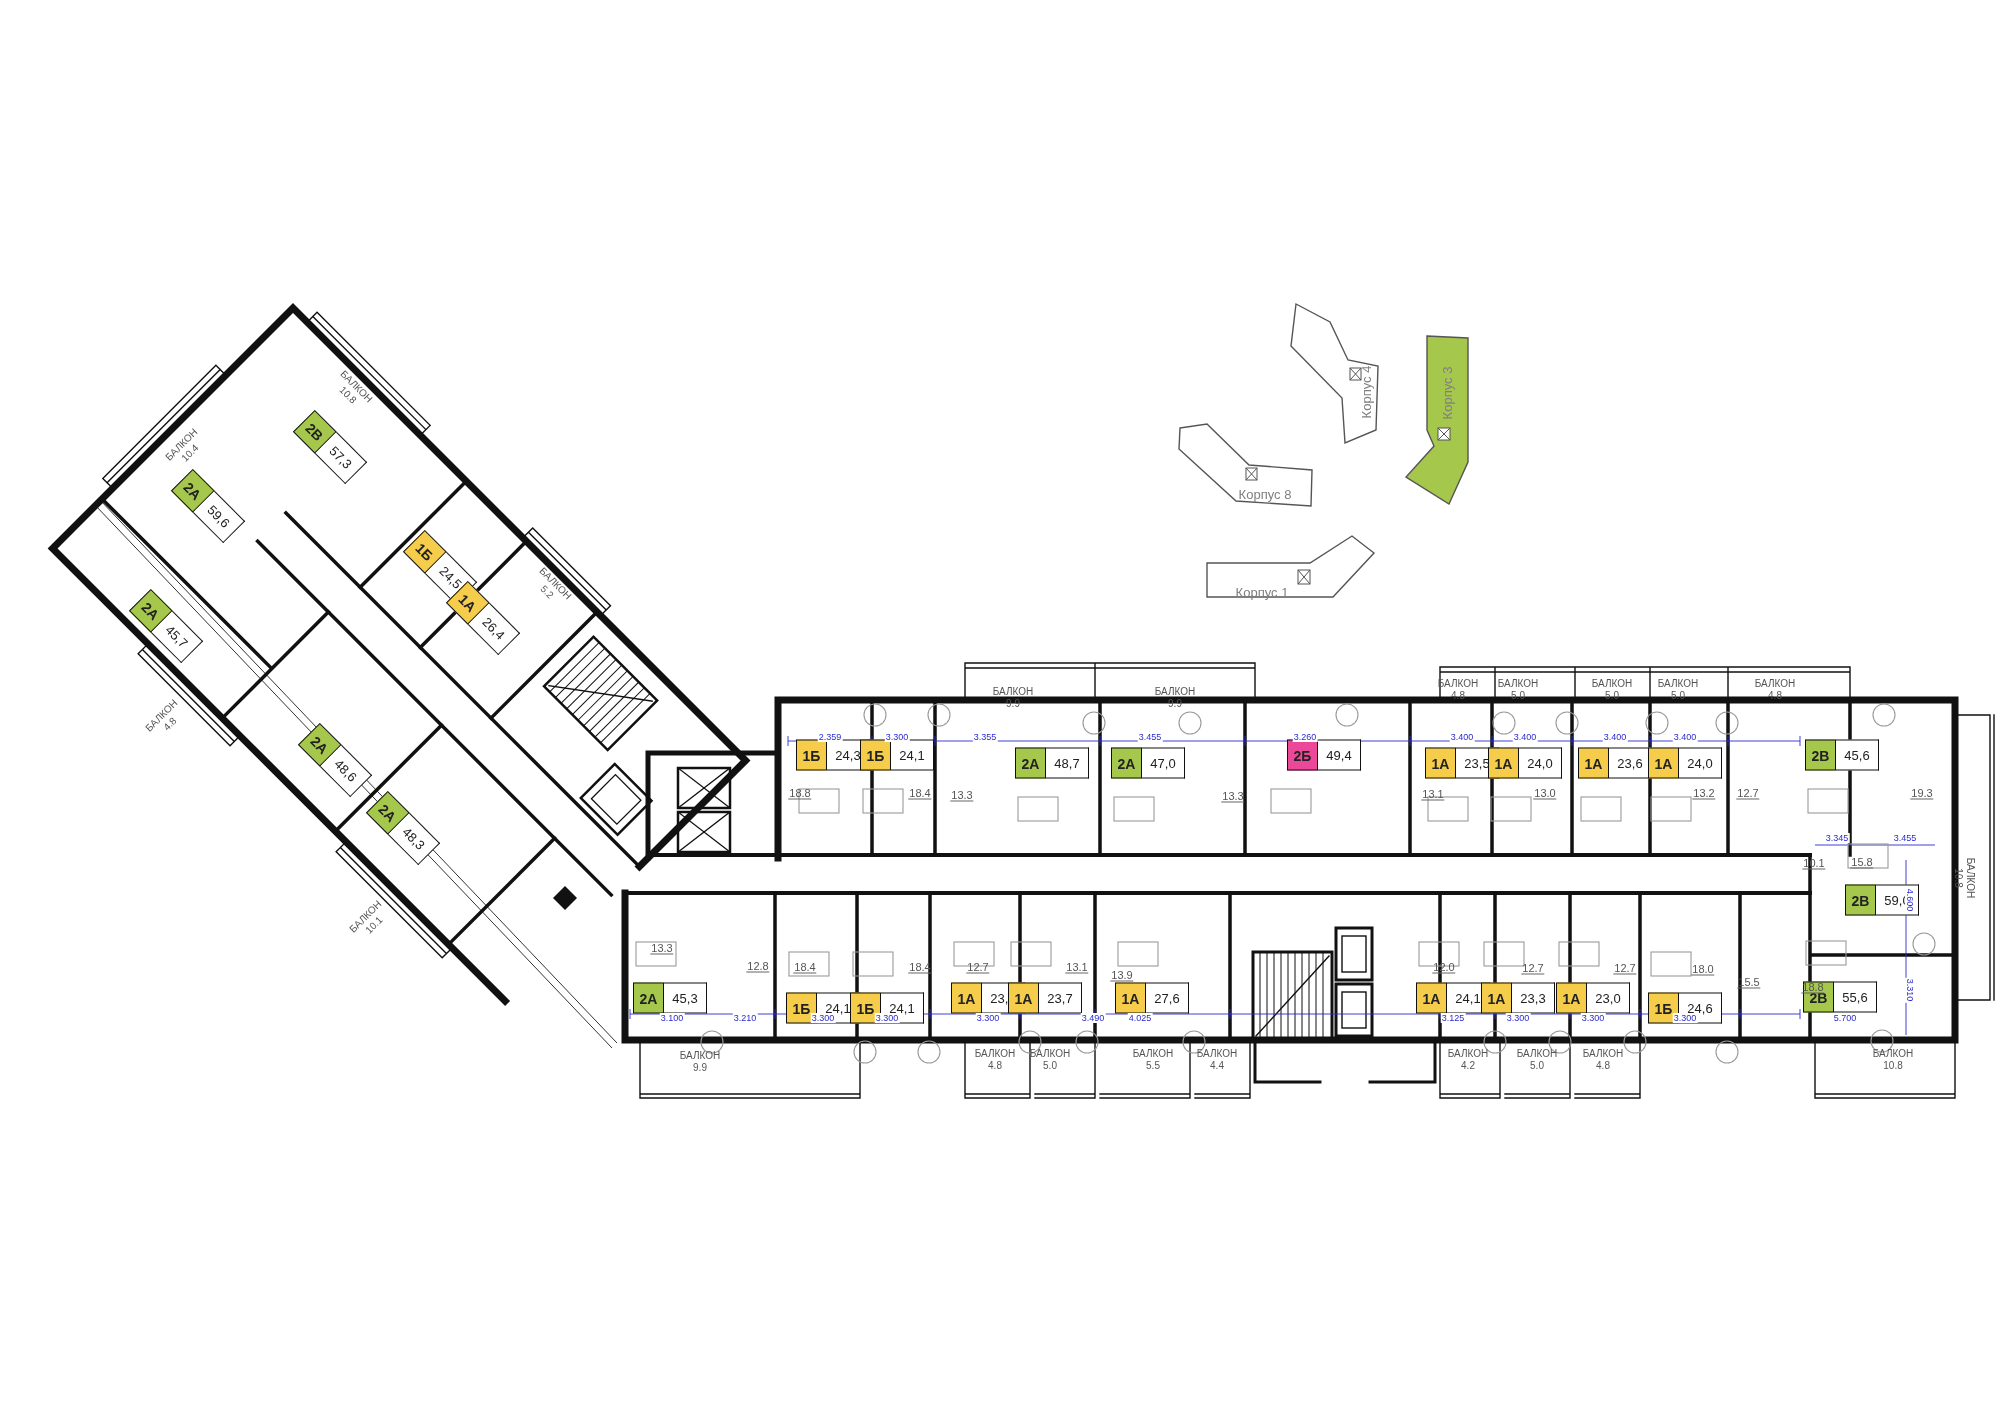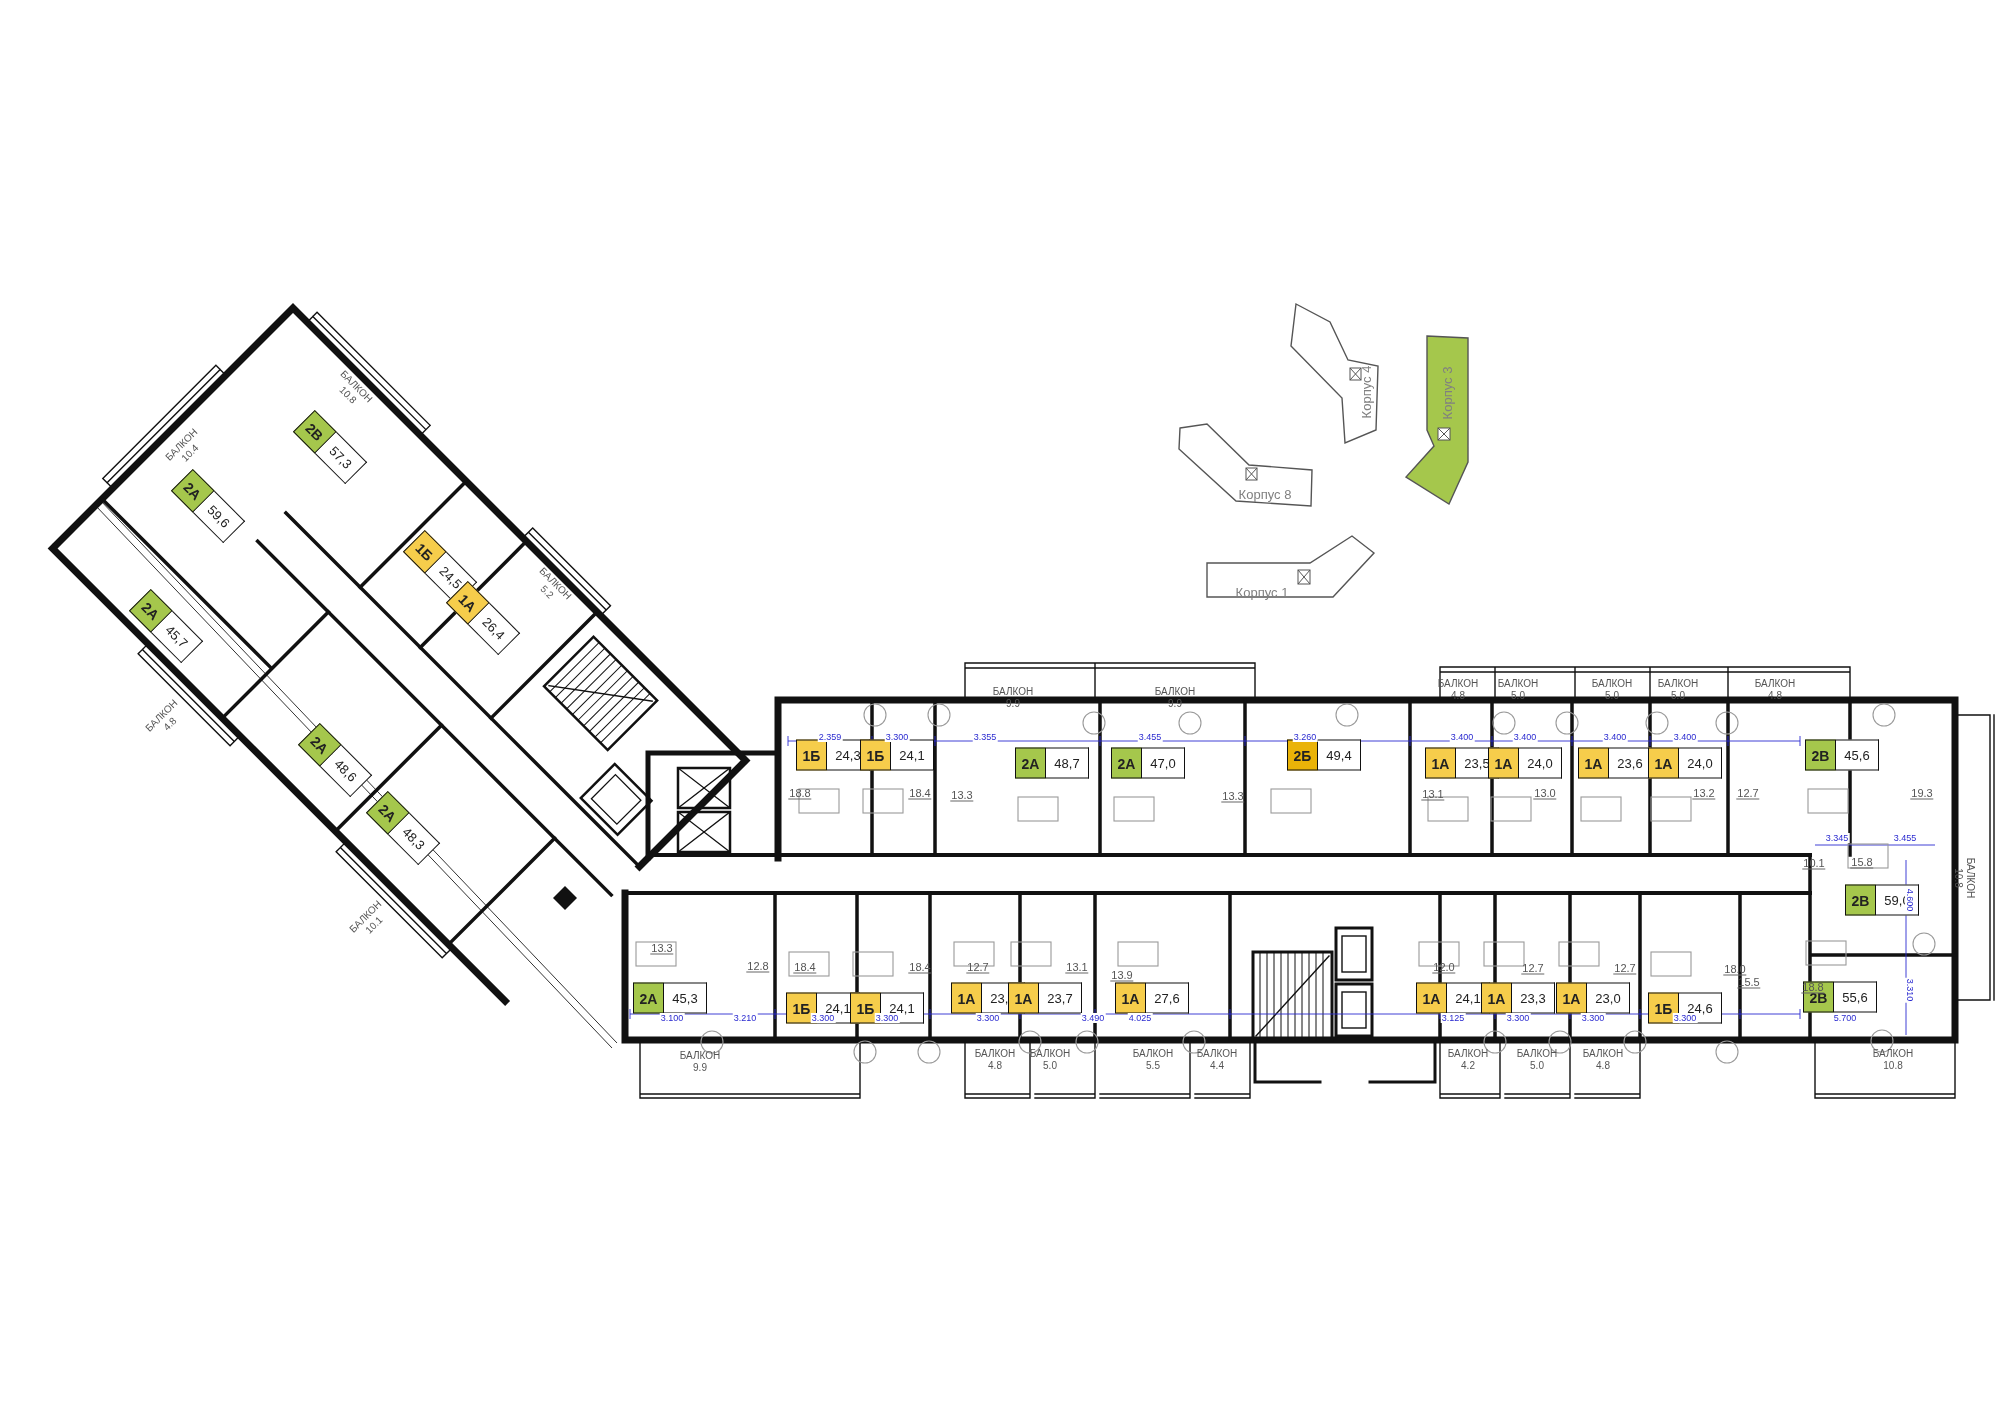--- a/index.html
+++ b/index.html
@@ -187,21 +187,21 @@
       </div>
       <div class="unit-badge" style="left: 1052px; top: 763px; transform: translate(-50%, -50%);">
         <span class="bt" style="background: rgb(165, 199, 76);">2А</span>
         <span class="ba">48,7</span>
       </div>
       <div class="unit-badge" style="left: 1148px; top: 763px; transform: translate(-50%, -50%);">
         <span class="bt" style="background: rgb(165, 199, 76);">2А</span>
         <span class="ba">47,0</span>
       </div>
       <div class="unit-badge" style="left: 1305px; top: 755px; transform: translate(-50%, -50%);">
-        <span class="bt" style="background: #eab308; margin-left: 38px;">2Б</span>
+        <span class="bt" style="background: #ec4899; margin-left: 38px;">2Б</span>
         <span class="ba">49,4</span>
       </div>
       <div class="unit-badge" style="left: 1462px; top: 763px; transform: translate(-50%, -50%);">
         <span class="bt" style="background: rgb(246, 205, 75);">1А</span>
         <span class="ba">23,5</span>
       </div>
       <div class="unit-badge" style="left: 1525px; top: 763px; transform: translate(-50%, -50%);">
         <span class="bt" style="background: rgb(246, 205, 75);">1А</span>
         <span class="ba">24,0</span>
       </div>
@@ -393,21 +393,21 @@
       <div class="room-area" style="left: 662px; top: 948px; transform: translate(-50%, -50%);">13.3</div>
       <div class="room-area" style="left: 758px; top: 966px; transform: translate(-50%, -50%);">12.8</div>
       <div class="room-area" style="left: 805px; top: 967px; transform: translate(-50%, -50%);">18.4</div>
       <div class="room-area" style="left: 920px; top: 967px; transform: translate(-50%, -50%);">18.4</div>
       <div class="room-area" style="left: 978px; top: 967px; transform: translate(-50%, -50%);">12.7</div>
       <div class="room-area" style="left: 1077px; top: 967px; transform: translate(-50%, -50%);">13.1</div>
       <div class="room-area" style="left: 1122px; top: 975px; transform: translate(-50%, -50%);">13.9</div>
       <div class="room-area" style="left: 1444px; top: 967px; transform: translate(-50%, -50%);">12.0</div>
       <div class="room-area" style="left: 1533px; top: 968px; transform: translate(-50%, -50%);">12.7</div>
       <div class="room-area" style="left: 1625px; top: 968px; transform: translate(-50%, -50%);">12.7</div>
-      <div class="room-area" style="left: 1703px; top: 969px; transform: translate(-50%, -50%); margin-left: 32px;">18.0</div>
+      <div class="room-area" style="left: 1703px; top: 969px; transform: translate(-50%, -50%);">18.0</div>
       <div class="room-area" style="left: 1749px; top: 982px; transform: translate(-50%, -50%);">15.5</div>
       <div class="room-area" style="left: 1813px; top: 987px; transform: translate(-50%, -50%);">18.8</div>
       <div class="room-area" style="left: 1862px; top: 862px; transform: translate(-50%, -50%);">15.8</div>
       <div class="room-area" style="left: 1814px; top: 863px; transform: translate(-50%, -50%);">10.1</div>
       <div class="dim-label" style="left: 830px; top: 737px; transform: translate(-50%, -50%);">2.359</div>
       <div class="dim-label" style="left: 897px; top: 737px; transform: translate(-50%, -50%);">3.300</div>
       <div class="dim-label" style="left: 985px; top: 737px; transform: translate(-50%, -50%);">3.355</div>
       <div class="dim-label" style="left: 1150px; top: 737px; transform: translate(-50%, -50%);">3.455</div>
       <div class="dim-label" style="left: 1305px; top: 737px; transform: translate(-50%, -50%);">3.260</div>
       <div class="dim-label" style="left: 1462px; top: 737px; transform: translate(-50%, -50%);">3.400</div>

